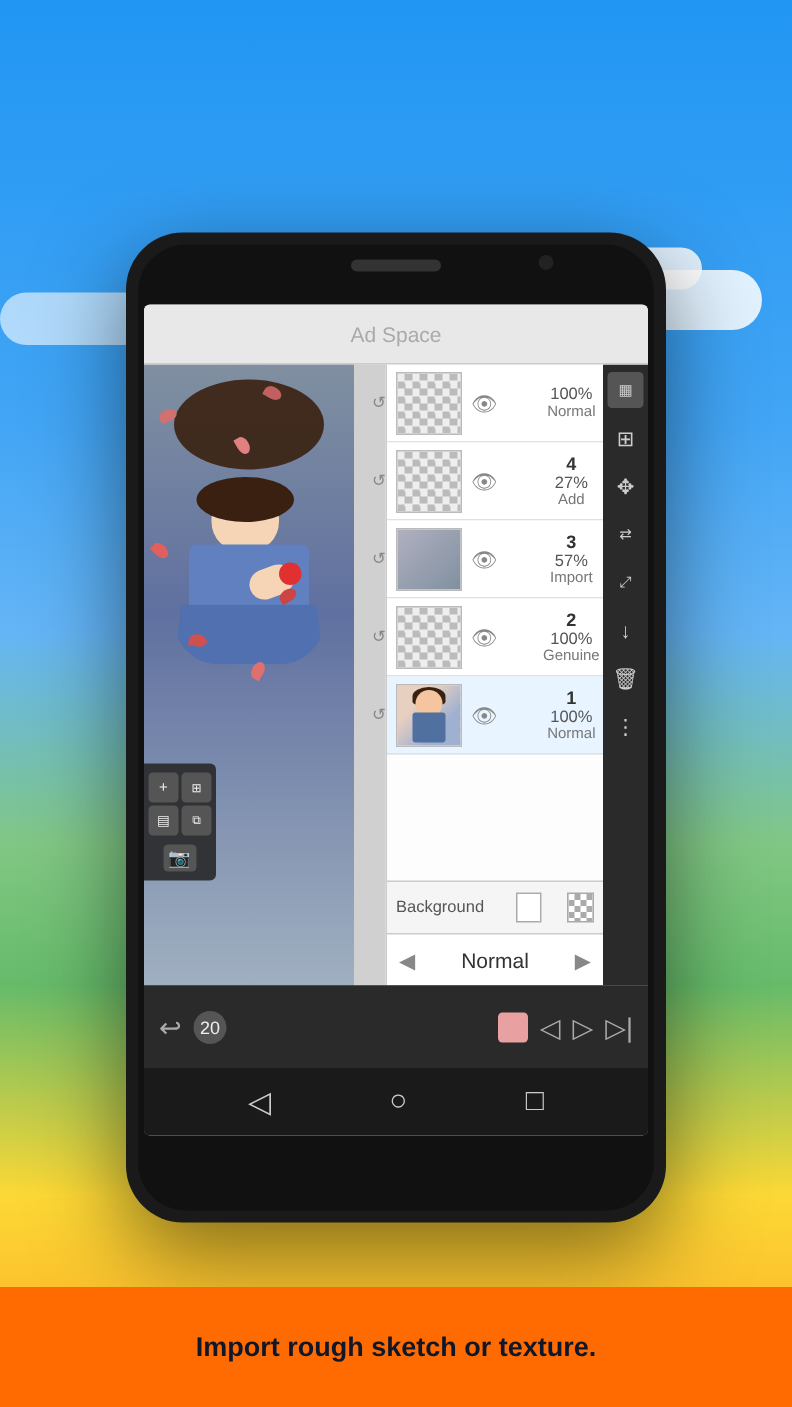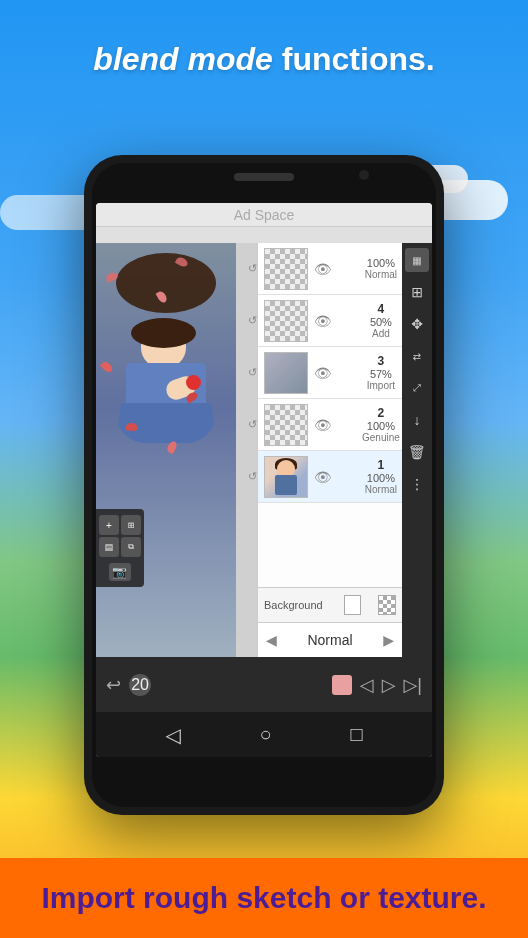--- a/index.html
+++ b/index.html
@@ -114,21 +114,21 @@
       overflow: hidden;
       border-radius: 4px;
     }
 
     
     .ad-space {
       position: absolute;
       top: 0;
       left: 0;
       right: 0;
-      height: 24px;
+      height: 40px;
       background: #e8e8e8;
       display: flex;
       align-items: center;
       justify-content: center;
       border-bottom: 1px solid #ccc;
     }
 
     .ad-space-text {
       color: #aaa;
       font-size: 14px;
@@ -393,22 +393,22 @@
       right: 0;
       height: 80px;
       background: #FF6B00;
       z-index: 30;
       display: flex;
       align-items: center;
       justify-content: center;
     }
 
     .bottom-orange-text {
-      color: #4c1d95;
-      font-size: 30px;
+      color: #0f172a;
+      font-size: 18px;
       font-weight: 800;
       text-align: center;
       padding: 0 20px;
     }
 
     
     .checkered-thumb {
       background: repeating-conic-gradient(#bbb 0% 25%, #eee 0% 50%) 0 0 / 10px 10px;
     }
 
@@ -472,23 +472,20 @@
 <body>
 
 <div class="bg">
 
   <div class="cloud cloud1"></div>
   <div class="cloud cloud2"></div>
   <div class="cloud cloud3"></div>
 </div>
 
 <div class="header-text">
-  <h1>
-    <span class="highlight">blend mode</span><span> functions.</span>
-  </h1>
 </div>
 
 <div class="phone-frame">
   <div class="phone-speaker"></div>
   <div class="phone-camera"></div>
 
   <div class="phone-inner">
 
     <div class="phone-screen">
 
@@ -553,21 +550,21 @@
               <div class="layer-mode">Normal</div>
             </div>
           </div>
 
           <div class="layer-item">
             <div style="position:absolute;left:-10px;color:#888;font-size:11px;">↺</div>
             <div class="layer-thumb checkered-thumb"></div>
             <span class="eye-icon">👁</span>
             <div class="layer-info">
               <div class="layer-number">4</div>
-              <div class="layer-opacity">50%</div>
+              <div class="layer-opacity">27%</div>
               <div class="layer-mode">Add</div>
             </div>
           </div>
 
           <div class="layer-item">
             <div style="position:absolute;left:-10px;color:#888;font-size:11px;">↺</div>
             <div class="layer-thumb" style="background:linear-gradient(135deg,#b0b0c0,#8090a0);border:1px solid #bbb;"></div>
             <span class="eye-icon">👁</span>
             <div class="layer-info">
               <div class="layer-number">3</div>
@@ -628,21 +625,21 @@
           <div class="tool-icon">⋮</div>
         </div>
 
       </div>
 
       <div class="phone-toolbar">
         <div class="toolbar-upper">
 
           <div style="color:#aaa;font-size:18px;">↩</div>
 
-          <div style="background:#555;border-radius:50%;width:22px;height:22px;display:flex;align-items:center;justify-content:center;color:#eee;font-size:16px;">20</div>
+          <div style="background:#555;border-radius:50%;width:22px;height:22px;display:flex;align-items:center;justify-content:center;color:#eee;font-size:12px;">20</div>
 
           <div style="width:20px;height:20px;background:#e8a0a0;border-radius:3px;margin-left:auto;"></div>
 
           <div style="color:#aaa;font-size:18px;">◁</div>
           <div style="color:#aaa;font-size:18px;">▷</div>
           <div style="color:#aaa;font-size:18px;">▷|</div>
         </div>
         <div class="toolbar-lower">
           <span class="nav-btn">◁</span>
           <span class="nav-btn">○</span>

